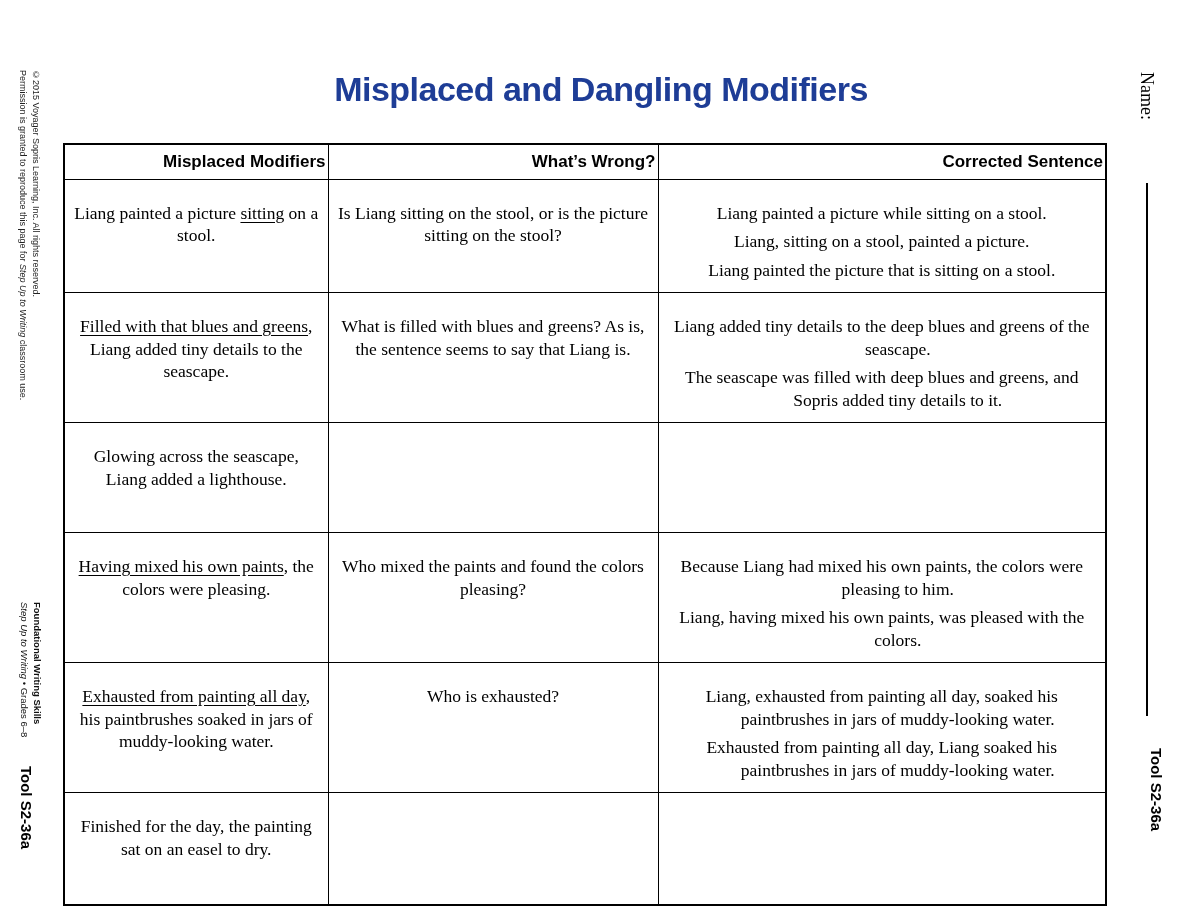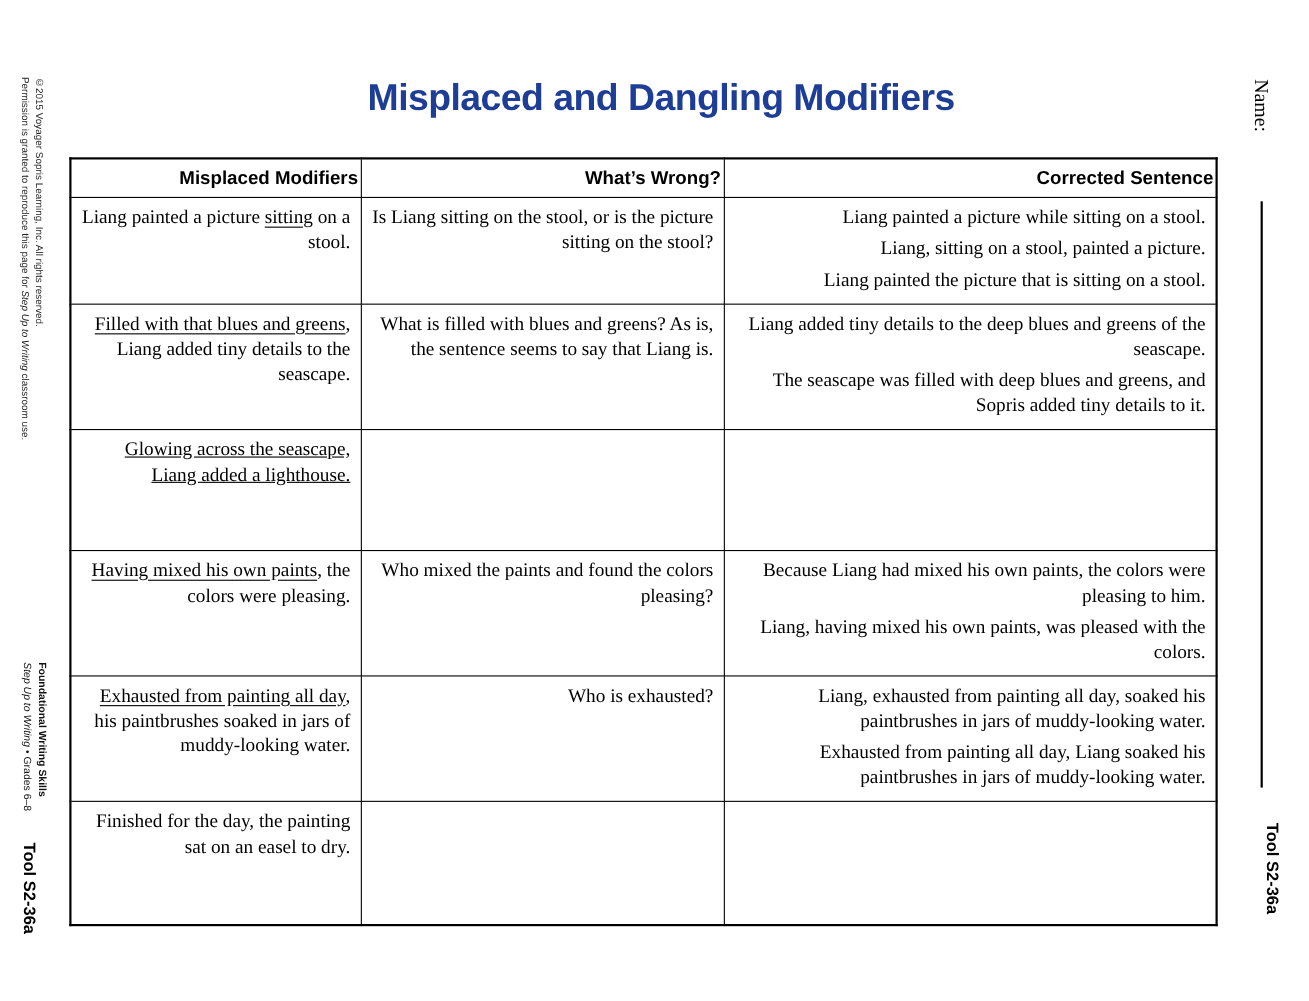--- a/index.html
+++ b/index.html
@@ -31,40 +31,40 @@
     position: absolute;
     left: 63px; top: 143px;
     width: 1042px;
     border-collapse: collapse;
     table-layout: fixed;
     border: 2px solid #000;
   }
   table.modifiers td, table.modifiers th {
     border: 1px solid #000;
     vertical-align: top;
-    padding: 6px 9px 4px 9px;
+    padding: 22px 9px 4px 9px;
     font-size: 17.5px;
     line-height: 1.3;
     font-family: "Liberation Serif", serif;
     font-weight: normal;
-    text-align: right;
+    text-align: center;
   }
   table.modifiers th.colhead {
     font-family: "Liberation Sans", sans-serif;
     font-weight: bold;
     font-size: 17px;
     text-align: right;
     vertical-align: middle;
     height: 35px;
     padding: 2px;
   }
   tr.thick-top th { border-top: 5px solid #000; }
   tr.r1 td { height: 92px; }
   tr.r2 td { height: 109px; }
-  tr.r3 td { height: 110px; text-decoration: underline; }
+  tr.r3 td { height: 110px; }
   tr.r4 td { height: 109px; }
   tr.r5 td { height: 109px; }
   tr.r6 td { height: 113px; }
 
   .u { text-decoration: underline; text-underline-offset: 3px; }
   .i { font-style: italic; }
 
   .sent {
     padding-left: 32px;
     text-indent: -32px;

